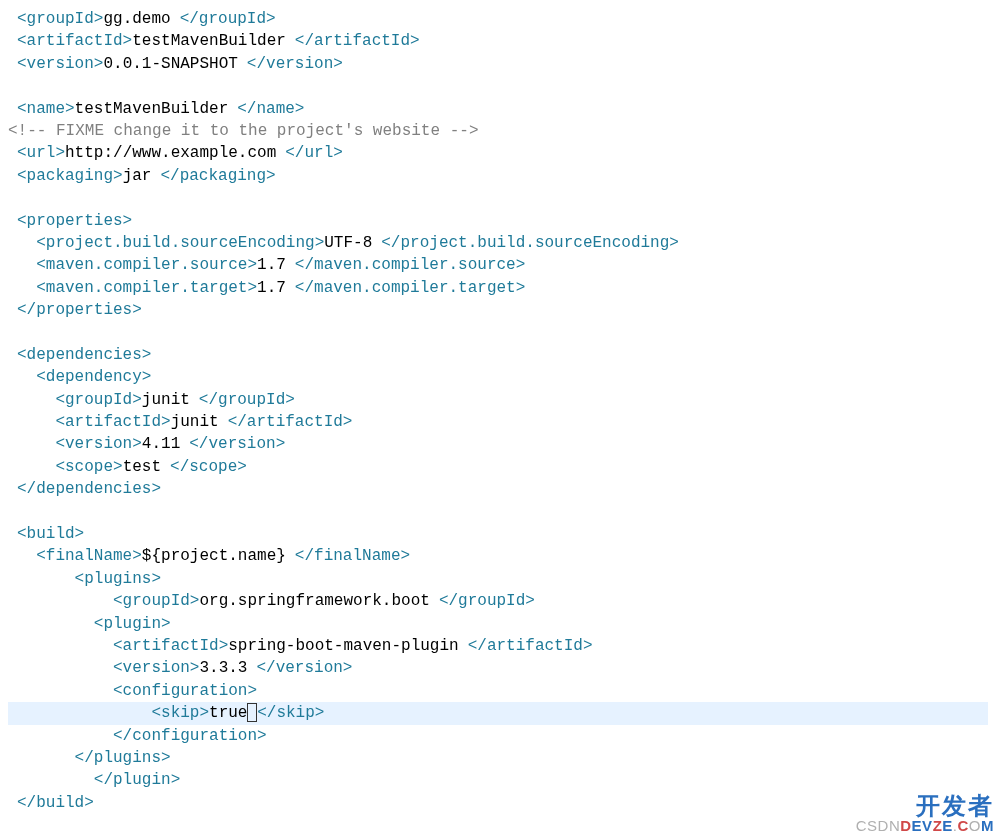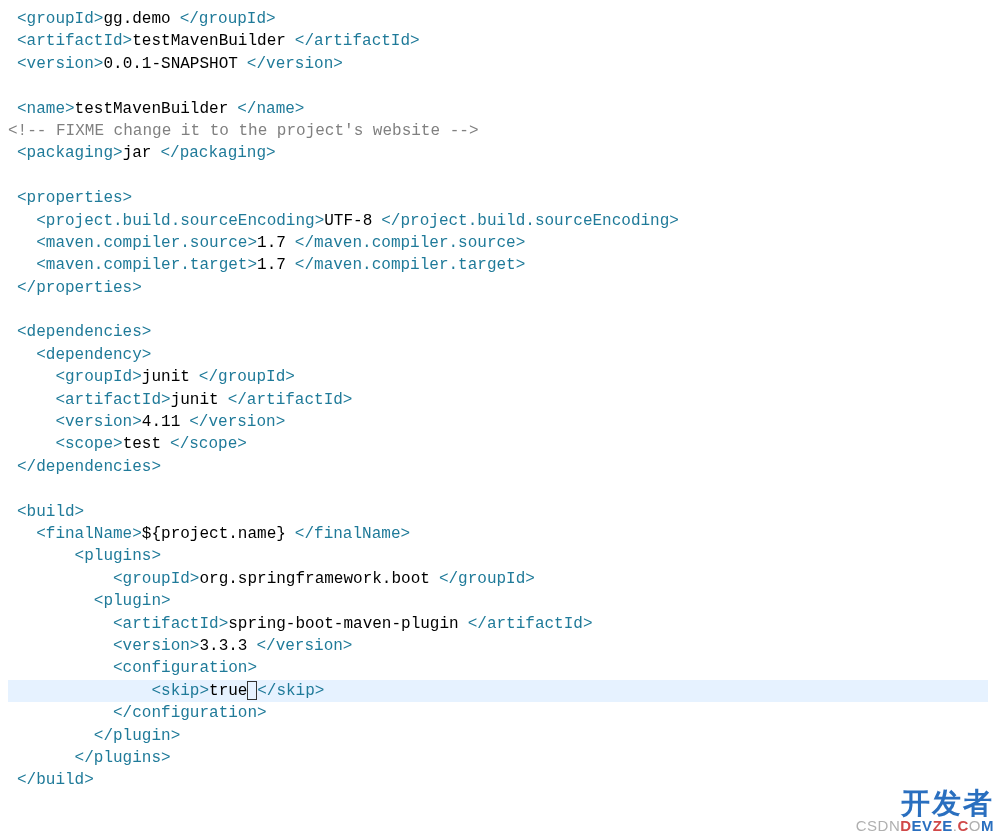--- a/index.html
+++ b/index.html
@@ -31,21 +31,21 @@
       position: absolute;
       bottom: -2px;
       right: 2px;
       pointer-events: none;
       text-align: right;
       line-height: 1;
     }
     .wm-top {
       color: #2a6fbf;
       font-weight: bold;
-      font-size: 29px;
+      font-size: 24px;
       font-family: "Arial", sans-serif;
       letter-spacing: 2px;
     }
     .wm-bot {
       color: #b0b0b0;
       font-size: 15px;
       font-family: "Arial", sans-serif;
       letter-spacing: 0.5px;
     }
     .wm-bot .red { color: #d04848; font-weight: bold; }
@@ -53,20 +53,21 @@
   </style>
 </head>
 <body>
 
 <div class="code-container" id="code-root"><span class="line"><span class="tag">&lt;groupId&gt;</span><span class="text">gg.demo</span><span class="tag">&lt;/groupId&gt;</span>
 </span><span class="line"><span class="tag">&lt;artifactId&gt;</span><span class="text">testMavenBuilder</span><span class="tag">&lt;/artifactId&gt;</span>
 </span><span class="line"><span class="tag">&lt;version&gt;</span><span class="text">0.0.1-SNAPSHOT</span><span class="tag">&lt;/version&gt;</span>
 </span><span class="line">
 </span><span class="line"><span class="tag">&lt;name&gt;</span><span class="text">testMavenBuilder</span><span class="tag">&lt;/name&gt;</span>
 </span><span class="line"><span class="comment">&lt;!-- FIXME change it to the project's website --&gt;</span>
+</span><span class="line"><span class="tag">&lt;url&gt;</span><span class="text">http://www.example.com</span><span class="tag">&lt;/url&gt;</span>
 </span><span class="line"><span class="tag">&lt;packaging&gt;</span><span class="text">jar</span><span class="tag">&lt;/packaging&gt;</span>
 </span><span class="line">
 </span><span class="line"><span class="tag">&lt;properties&gt;</span>
 </span><span class="line">  <span class="tag">&lt;project.build.sourceEncoding&gt;</span><span class="text">UTF-8</span><span class="tag">&lt;/project.build.sourceEncoding&gt;</span>
 </span><span class="line">  <span class="tag">&lt;maven.compiler.source&gt;</span><span class="text">1.7</span><span class="tag">&lt;/maven.compiler.source&gt;</span>
 </span><span class="line">  <span class="tag">&lt;maven.compiler.target&gt;</span><span class="text">1.7</span><span class="tag">&lt;/maven.compiler.target&gt;</span>
 </span><span class="line"><span class="tag">&lt;/properties&gt;</span>
 </span><span class="line">
 </span><span class="line"><span class="tag">&lt;dependencies&gt;</span>
 </span><span class="line">  <span class="tag">&lt;dependency&gt;</span>
@@ -79,22 +80,22 @@
 </span><span class="line"><span class="tag">&lt;build&gt;</span>
 </span><span class="line">  <span class="tag">&lt;finalName&gt;</span><span class="text">${project.name}</span><span class="tag">&lt;/finalName&gt;</span>
 </span><span class="line">      <span class="tag">&lt;plugins&gt;</span>
 </span><span class="line">          <span class="tag">&lt;groupId&gt;</span><span class="text">org.springframework.boot</span><span class="tag">&lt;/groupId&gt;</span>
 </span><span class="line">        <span class="tag">&lt;plugin&gt;</span>
 </span><span class="line">          <span class="tag">&lt;artifactId&gt;</span><span class="text">spring-boot-maven-plugin</span><span class="tag">&lt;/artifactId&gt;</span>
 </span><span class="line">          <span class="tag">&lt;version&gt;</span><span class="text">3.3.3</span><span class="tag">&lt;/version&gt;</span>
 </span><span class="line">          <span class="tag">&lt;configuration&gt;</span>
 </span><span class="line highlight">              <span class="tag">&lt;skip&gt;</span><span class="text">true</span><span style="display: inline-block; border: 1px solid rgb(51, 51, 51); width: 0px; height: 1.05em; vertical-align: text-bottom; position: relative; box-sizing: content-box; padding-left: 0.5em; margin-right: -0.58em; z-index: 2;"></span><span class="tag">&lt;/skip&gt;</span>
 </span><span class="line">          <span class="tag">&lt;/configuration&gt;</span>
+</span><span class="line">      <span class="tag">&lt;/plugins&gt;</span>
 </span><span class="line">        <span class="tag">&lt;/plugin&gt;</span>
-</span><span class="line">      <span class="tag">&lt;/plugins&gt;</span>
 </span><span class="line"><span class="tag">&lt;/build&gt;</span>
 </span></div>
 
 <div class="watermark">
   <div class="wm-top">开发者</div>
   <div class="wm-bot">
     <span>CSDN</span><span class="red">D</span><span class="blue">EV</span><span class="red">Z</span><span class="blue">E</span><span>.</span><span class="red">C</span><span>O</span><span class="blue">M</span>
   </div>
 </div>
 

